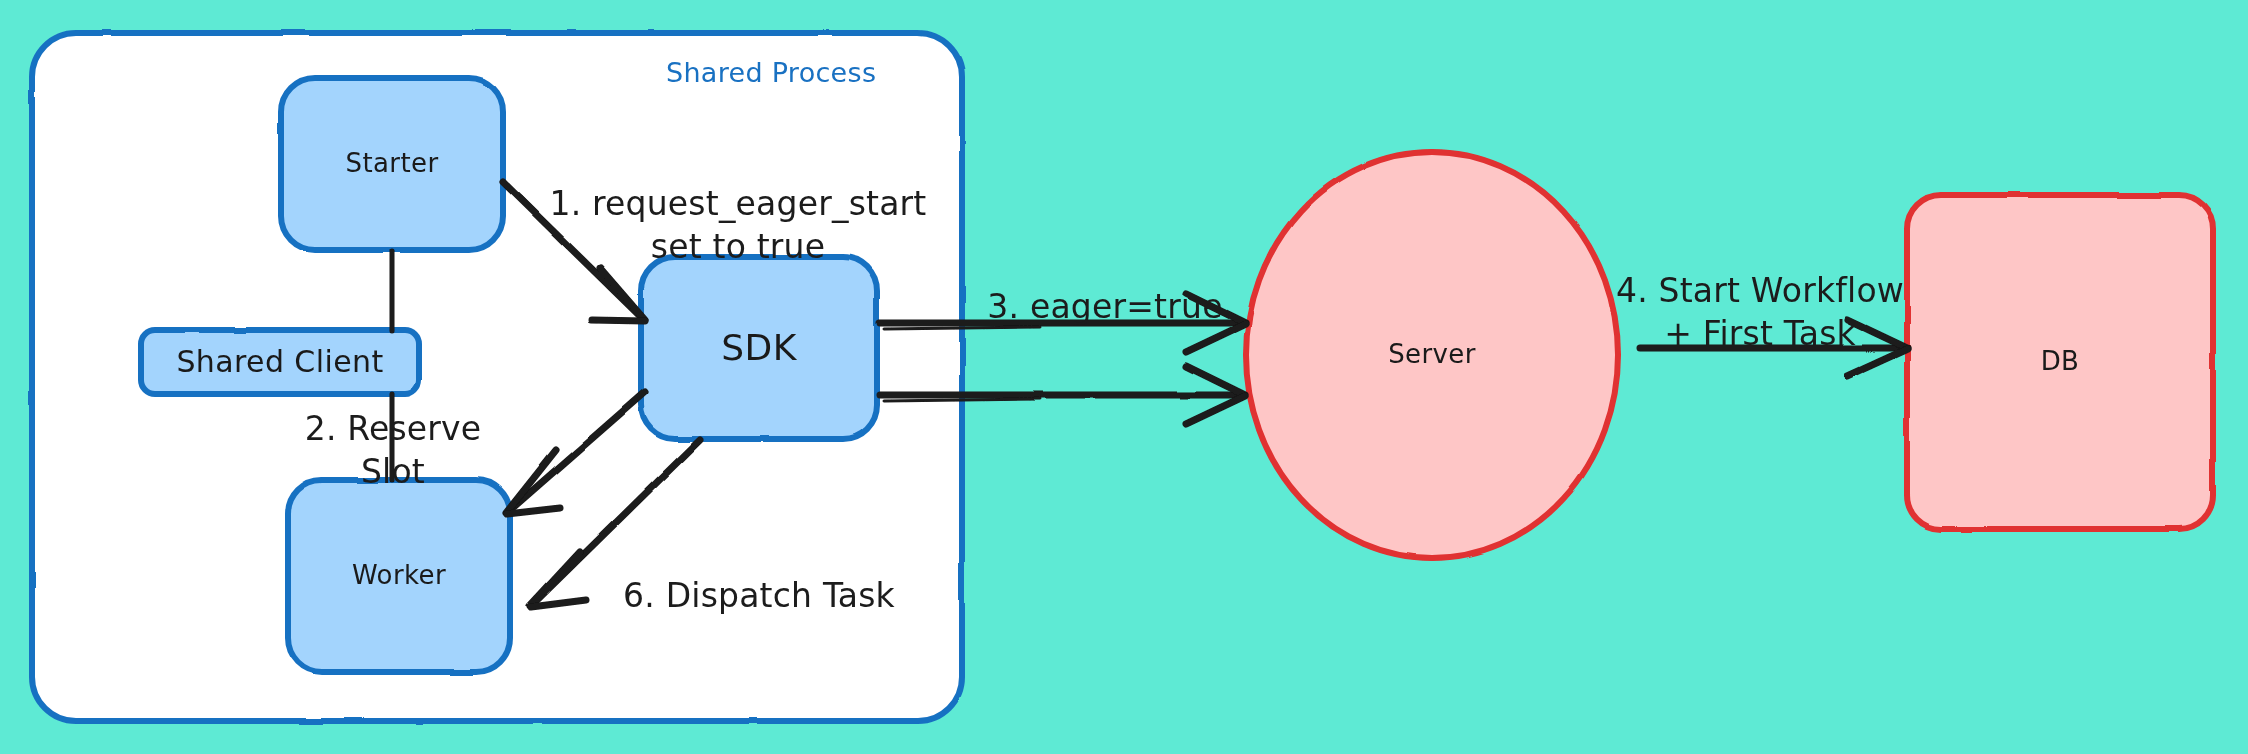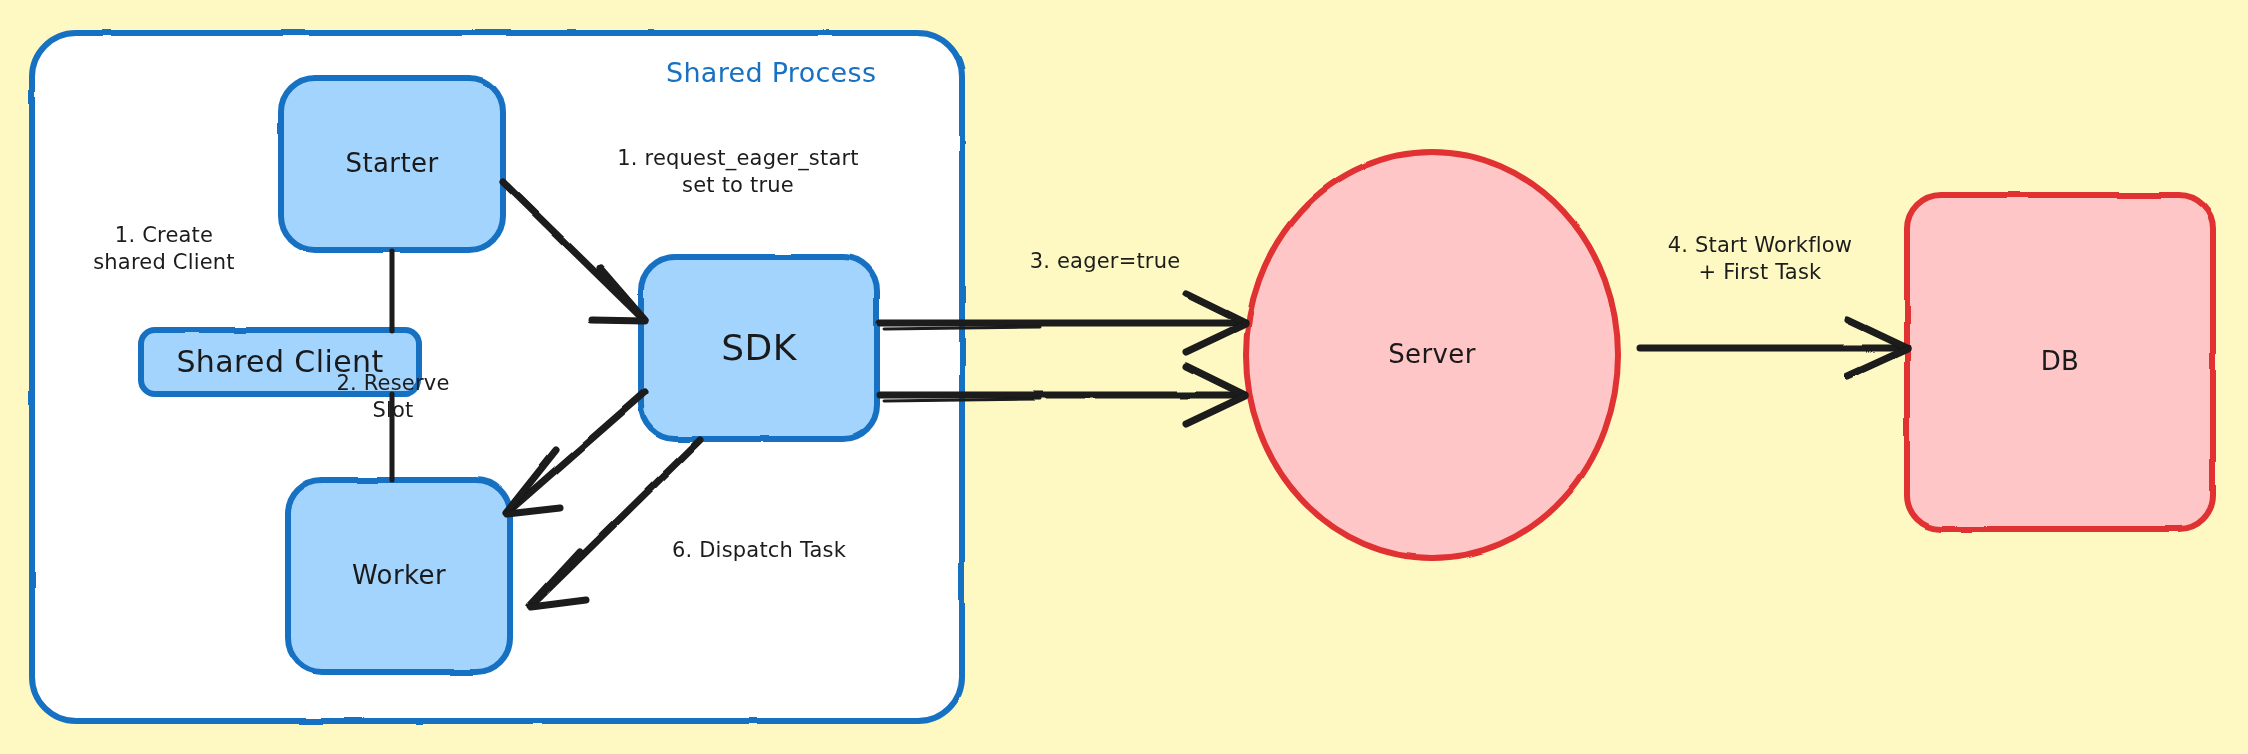--- a/index.html
+++ b/index.html
@@ -1,19 +1,19 @@
 <!DOCTYPE html>
 <html><head>
 <meta charset="utf-8">
 <style>
   html,body{margin:0;padding:0;background:#ffffff;}
   #stage{
     position:relative;
     width:2248px;height:754px;
-    background:#fef9c3;
+    background:#5eead4;
     font-family:"DejaVu Sans", sans-serif;
     overflow:hidden;
   }
   #stage svg.layer{
     position:absolute;left:0;top:0;width:2248px;height:754px;
     pointer-events:none;
   }
   .node-label{
     position:absolute;
     display:flex;align-items:center;justify-content:center;
@@ -22,24 +22,25 @@
     font-family:"DejaVu Sans", sans-serif;
     white-space:pre-line;
     line-height:1.22;
     letter-spacing:0.4px;
   }
   .edge-label{
     position:absolute;
     text-align:center;
     color:#1c1c1c;
     font-family:"DejaVu Sans", sans-serif;
-    font-size:21px;
+    font-size:33px;
     line-height:1.30;
     white-space:pre-line;
     letter-spacing:0.2px;
+    margin-top:38px;
   }
   .container-title{
     position:absolute;
     color:#1971c2;
     font-family:"DejaVu Sans", sans-serif;
     font-size:27px;
     letter-spacing:0.3px;
     white-space:nowrap;
   }
   .sz-big{font-size:26px;}
@@ -140,22 +141,20 @@
   <div class="node-label sz-mid" style="left:141px; top:330px; width:278px; height:64px;">Shared Client</div>
 
   <div class="node-label sz-big" style="left:288px; top:480px; width:222px; height:192px;text-align:right;">Worker</div>
 
   <div class="node-label sz-sdk" style="left:641px; top:257px; width:236px; height:182px;">SDK</div>
 
   <div class="node-label sz-big" style="left:1246px; top:152px; width:372px; height:406px;">Server</div>
 
   <div class="node-label sz-big" style="left:1907px; top:195px; width:306px; height:334px;">DB</div>
 
-  <div class="edge-label" style="left:32px; top:222px; width:264px;">1. Create
-shared Client</div>
 
   <div class="edge-label" style="left:528px; top:145px; width:420px;">1. request_eager_start
 set to true</div>
 
   <div class="edge-label" style="left:288px; top:370px; width:210px;">2. Reserve
 Slot</div>
 
   <div class="edge-label" style="left:960px; top:248px; width:290px;">3. eager=true</div>
 
   <div class="edge-label" style="left:1610px; top:232px; width:300px;">4. Start Workflow

